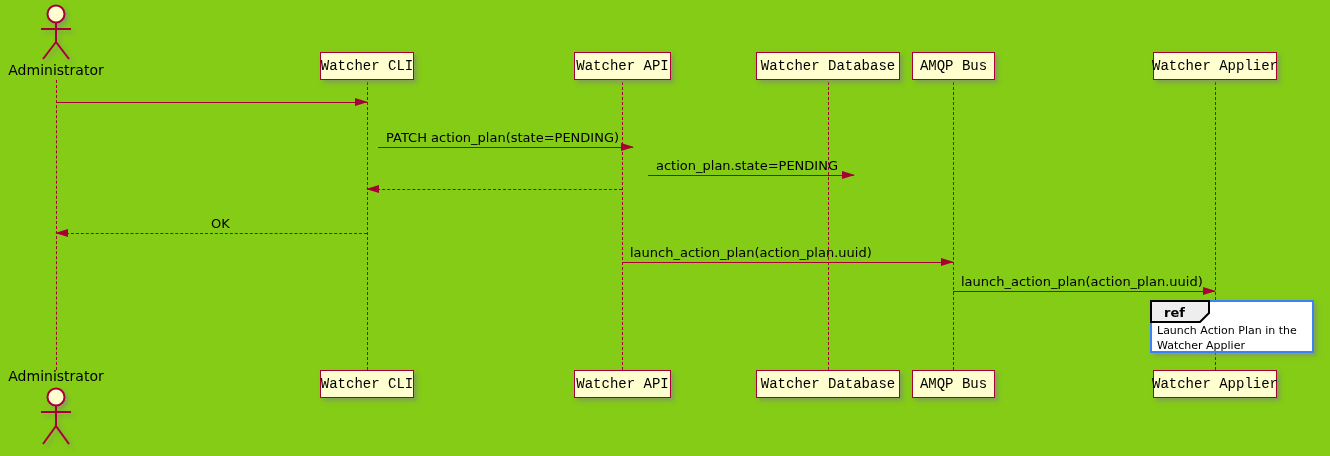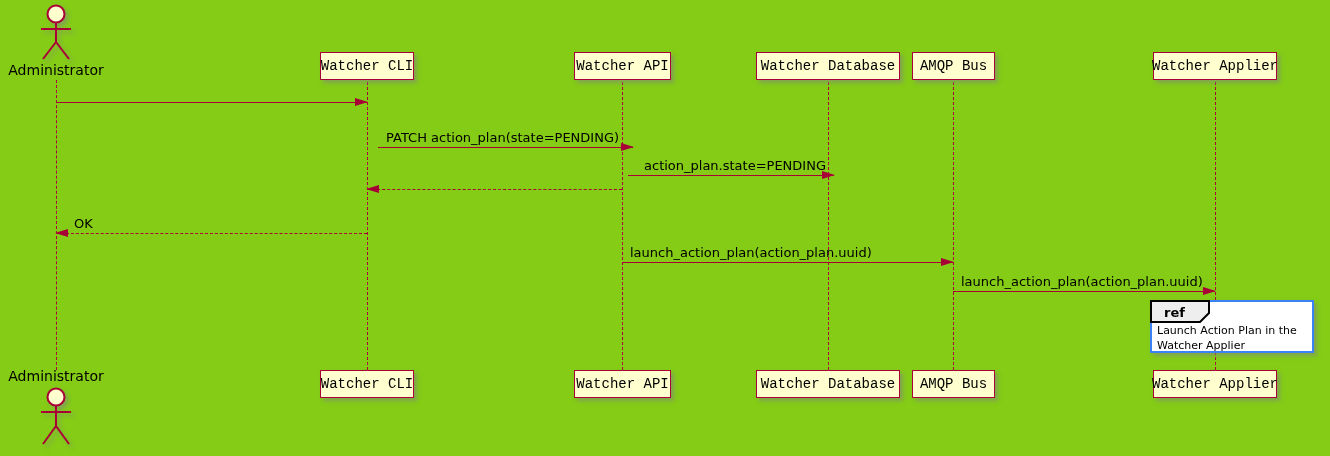--- a/index.html
+++ b/index.html
@@ -96,34 +96,34 @@
     </div>
   </div>
 
   <div class="message" style="left:366px; top:130px; width:255px;margin-left:12px;">
     <div class="msg-label">PATCH action_plan(state=PENDING)</div>
     <div class="msg-line">
       <span class="arrowhead right"></span>
     </div>
   </div>
 
-  <div class="message" style="left:628px; top:158px; width:206px;text-align:center;">
+  <div class="message" style="left:648px; top:158px; width:206px;">
     <div class="msg-label">action_plan.state=PENDING</div>
     <div class="msg-line">
       <span class="arrowhead right"></span>
     </div>
   </div>
 
   <div class="message return" style="left:367px; top:187px; width:255px;">
     <div class="msg-line">
       <span class="arrowhead left"></span>
     </div>
   </div>
 
-  <div class="message return" style="left:56px; top:216px; width:311px;">
+  <div class="message return" style="left:56px; top:216px; width:311px;text-align:center;">
     <div class="msg-label">OK</div>
     <div class="msg-line">
       <span class="arrowhead left"></span>
     </div>
   </div>
 
   <div class="message" style="left:622px; top:245px; width:331px;">
     <div class="msg-label">launch_action_plan(action_plan.uuid)</div>
     <div class="msg-line">
       <span class="arrowhead right"></span>

